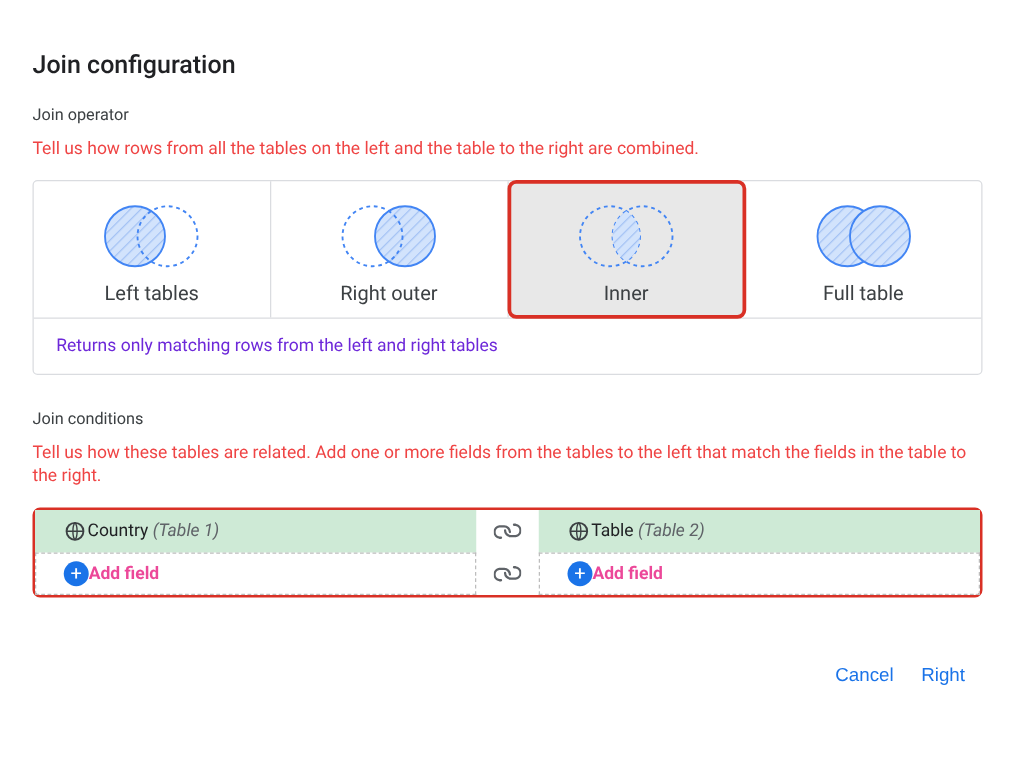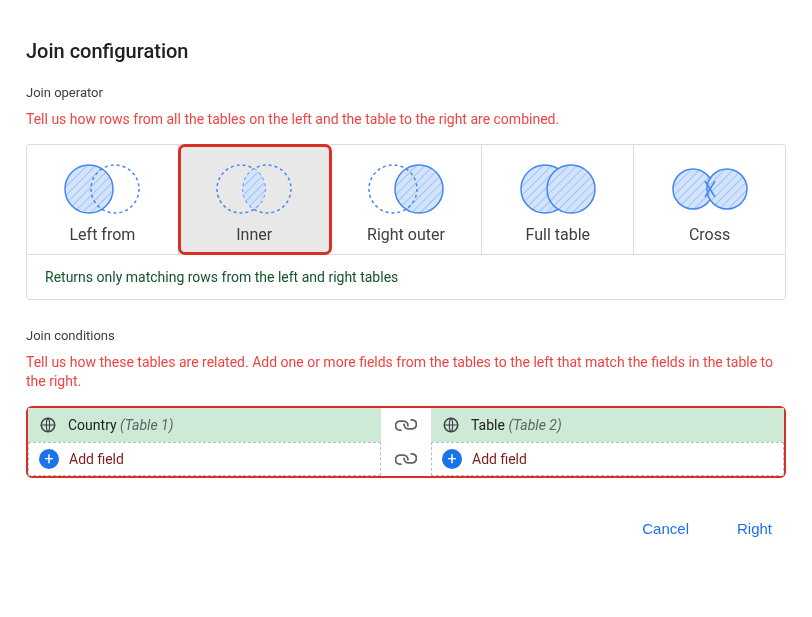--- a/index.html
+++ b/index.html
@@ -58,40 +58,39 @@
   }
   .op-label {
     margin-top: 8px;
     font-size: 16px;
     color: #3c4043;
   }
   .op-explain {
     border-top: 1px solid #dadce0;
     padding: 14px 18px;
     font-size: 14px;
-    color: #14532d;
+    color: #6d28d9;
   }
   .venn { display: block; margin: 0 auto; }
 
   .conditions-region {
     border: 2px solid #d93025;
     border-radius: 6px;
     padding: 0;
     margin-top: 4px;
   }
   .cond-row {
     display: flex;
     align-items: stretch;
   }
   .cond-cell {
     flex: 1;
     display: flex;
     align-items: center;
-    gap: 10px;
-    padding: 6px 10px;
+    padding: 6px 22px;
     min-height: 34px;
   }
   .link-cell {
     width: 50px;
     display: flex;
     align-items: center;
     justify-content: center;
     color: #5f6368;
   }
   .field-chip {
@@ -109,27 +108,27 @@
   }
   .plus-icon {
     background: #1a73e8;
     color: #fff;
     border-radius: 50%;
     font-size: 16px;
     line-height: 1;
   }
   .field-name { color: #202124; }
   .table-name { color: #5f6368; font-style: italic; }
-  .add-text { color: #7f1d1d; }
+  .add-text { color: #ec4899; font-weight: bold; }
 
   .footer {
     display: flex;
     justify-content: flex-end;
-    gap: 40px;
-    margin-top: 36px;
+    gap: 14px;
+    margin-top: 48px;
     padding-right: 10px;
   }
   .btn {
     font-size: 15px;
     font-weight: 500;
     color: #1a73e8;
     cursor: pointer;
     background: none;
     border: none;
     padding: 6px 4px;
@@ -153,62 +152,53 @@
 <p class="desc">Tell us how rows from all the tables on the left and the table to the right are combined.</p>
 
 <div class="operator-box">
   <div class="operator-row">
 
     <div class="operator-card">
       <svg class="venn" width="90" height="56">
         <circle cx="32" cy="28" r="24" fill="url(#hatch)" stroke="#4285f4" stroke-width="1.5"></circle>
         <circle cx="58" cy="28" r="24" fill="none" stroke="#4285f4" stroke-width="1.5" stroke-dasharray="3,3"></circle>
       </svg>
-      <div class="op-label">Left from</div>
+      <div class="op-label">Left tables</div>
+    </div>
+
+    <div class="operator-card">
+      <svg class="venn" width="90" height="56">
+        <circle cx="58" cy="28" r="24" fill="url(#hatch)" stroke="#4285f4" stroke-width="1.5"></circle>
+        <circle cx="32" cy="28" r="24" fill="none" stroke="#4285f4" stroke-width="1.5" stroke-dasharray="3,3"></circle>
+      </svg>
+      <div class="op-label">Right outer</div>
     </div>
 
     <div class="operator-card selected">
       <svg class="venn" width="90" height="56">
         <defs>
           <clipPath id="clipL">
               <circle cx="32" cy="28" r="24"></circle>
             </clipPath>
         </defs>
         <circle cx="32" cy="28" r="24" fill="none" stroke="#4285f4" stroke-width="1.5" stroke-dasharray="3,3"></circle>
         <circle cx="58" cy="28" r="24" fill="none" stroke="#4285f4" stroke-width="1.5" stroke-dasharray="3,3"></circle>
         <circle cx="58" cy="28" r="24" fill="url(#hatch)" clip-path="url(#clipL)"></circle>
       </svg>
       <div class="op-label">Inner</div>
     </div>
 
     <div class="operator-card">
       <svg class="venn" width="90" height="56">
-        <circle cx="58" cy="28" r="24" fill="url(#hatch)" stroke="#4285f4" stroke-width="1.5"></circle>
-        <circle cx="32" cy="28" r="24" fill="none" stroke="#4285f4" stroke-width="1.5" stroke-dasharray="3,3"></circle>
-      </svg>
-      <div class="op-label">Right outer</div>
-    </div>
-
-    <div class="operator-card">
-      <svg class="venn" width="90" height="56">
         <circle cx="32" cy="28" r="24" fill="url(#hatch)" stroke="#4285f4" stroke-width="1.5"></circle>
         <circle cx="58" cy="28" r="24" fill="url(#hatch)" stroke="#4285f4" stroke-width="1.5"></circle>
       </svg>
       <div class="op-label">Full table</div>
     </div>
 
-    <div class="operator-card">
-      <svg class="venn" width="90" height="56">
-        <circle cx="28" cy="28" r="20" fill="url(#hatch)" stroke="#4285f4" stroke-width="1.5"></circle>
-        <circle cx="62" cy="28" r="20" fill="url(#hatch)" stroke="#4285f4" stroke-width="1.5"></circle>
-        <line x1="40" y1="20" x2="50" y2="36" stroke="#4285f4" stroke-width="1.5"></line>
-        <line x1="40" y1="36" x2="50" y2="20" stroke="#4285f4" stroke-width="1.5"></line>
-      </svg>
-      <div class="op-label">Cross</div>
-    </div>
   </div>
   <div class="op-explain">Returns only matching rows from the left and right tables</div>
 </div>
 
 <h2 class="section">Join conditions</h2>
 <p class="desc">Tell us how these tables are related. Add one or more fields from the tables to the left that match the fields in the table to the right.</p>
 
 <div class="conditions-region">
   <div class="cond-row">
     <div class="cond-cell field-chip">

